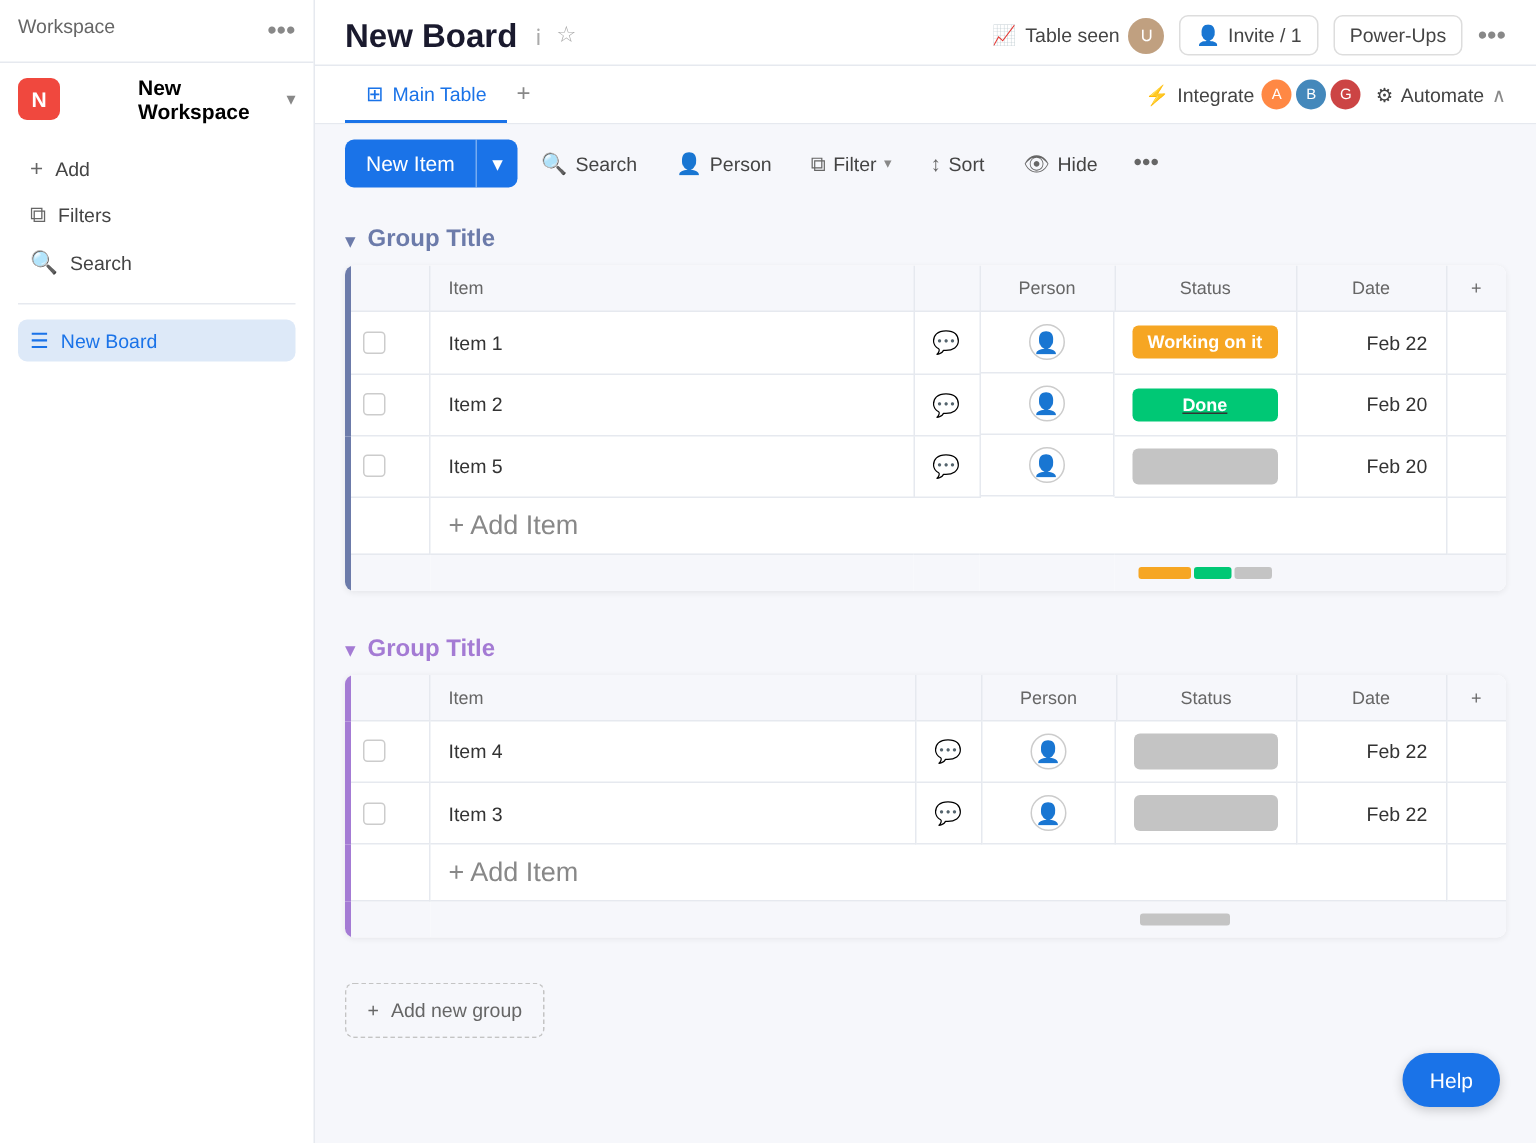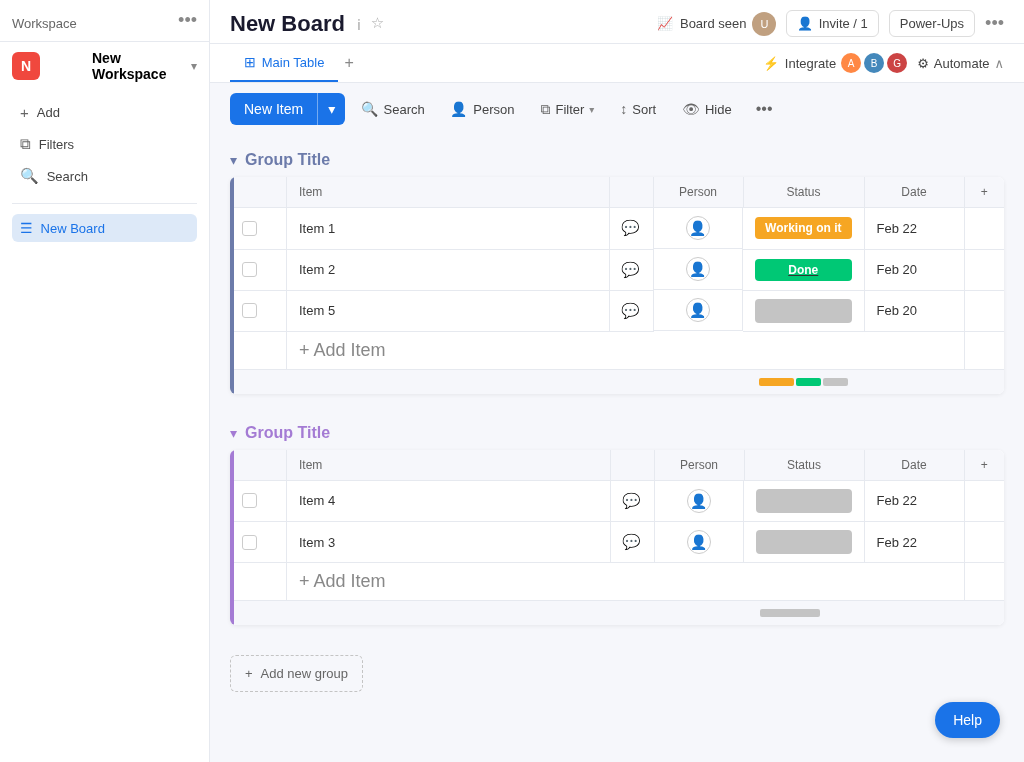--- a/index.html
+++ b/index.html
@@ -1,20 +1,20 @@
 <!DOCTYPE html>
 <html><head>
   <meta charset="utf-8">
   <style>
     * { box-sizing: border-box; margin: 0; padding: 0; }
     body { font-family: -apple-system, BlinkMacSystemFont, 'Segoe UI', sans-serif; font-size: 14px; background: #f6f7fb; display: flex; height: 762px; overflow: hidden; }
 
     
     #sidebar { width: 210px; min-width: 210px; background: #fff; border-right: 1px solid #e6e9ef; display: flex; flex-direction: column; height: 100%; }
-    #sidebar-header { display: flex; align-items: flex-end; justify-content: space-between; padding: 10px 12px; border-bottom: 1px solid #e6e9ef; }
+    #sidebar-header { display: flex; align-items: flex-start; justify-content: space-between; padding: 10px 12px; border-bottom: 1px solid #e6e9ef; }
     #sidebar-workspace-title { font-size: 13px; color: #666; font-weight: 500; }
     #sidebar-dots { color: #888; font-size: 18px; cursor: pointer; }
     #sidebar-workspace-selector { display: flex; align-items: center; gap: 8px; padding: 8px 12px; cursor: pointer; }
     #sidebar-workspace-icon { width: 28px; height: 28px; background: #f0483e; border-radius: 6px; display: flex; align-items: center; justify-content: center; color: #fff; font-weight: 700; font-size: 14px; }
     #sidebar-workspace-name { font-weight: 600; font-size: 14px; flex: 1; padding-left: 44px; }
     #sidebar-chevron { color: #888; font-size: 12px; }
     #sidebar-actions { padding: 8px 12px; display: flex; flex-direction: column; gap: 2px; }
     .sidebar-action { display: flex; align-items: center; gap: 8px; padding: 6px 8px; border-radius: 6px; cursor: pointer; color: #444; font-size: 13px; }
     .sidebar-action-icon { font-size: 15px; color: #666; }
     #sidebar-divider { height: 1px; background: #e6e9ef; margin: 4px 12px; }
@@ -85,21 +85,21 @@
     .table td.check-col { text-align: center; width: 32px; padding: 8px; }
     .table td.add-col { border-right: none; text-align: center; color: #aaa; }
     .checkbox { width: 15px; height: 15px; border: 1.5px solid #ccc; border-radius: 3px; cursor: pointer; }
     .person-cell { display: flex; justify-content: center; align-items: center; }
     .person-icon { width: 24px; height: 24px; border-radius: 50%; border: 1.5px solid #ccc; display: flex; align-items: center; justify-content: center; color: #aaa; font-size: 14px; cursor: pointer; }
     .message-icon { color: #aaa; font-size: 15px; cursor: pointer; }
     .status-badge { border-radius: 4px; padding: 4px 8px; font-size: 12px; font-weight: 600; color: #fff; text-align: center; cursor: pointer; }
     .status-working { background: #f6a623; }
     .status-done { background: #00c875; }
     .status-empty { background: #c4c4c4; min-width: 80px; height: 24px; border-radius: 4px; }
-    .date-cell { color: #666; font-size: 12px; text-align: left; }
+    .date-cell { color: #666; font-size: 12px; text-align: right; }
     .add-item-row td { color: #888; font-size: 18px; cursor: pointer; }
     .add-item-row td:first-child { padding-left: 40px; }
 
     
     .status-bar-row td { padding: 4px 0; background: #f6f7fb; border: none; }
     .status-bar-container { display: flex; gap: 2px; padding: 4px 8px; }
     .status-bar-seg { height: 8px; border-radius: 2px; }
 
     
     #add-group-btn { display: flex; align-items: center; gap: 8px; padding: 10px 14px; border: 1.5px dashed #c4c4c4; border-radius: 6px; background: transparent; cursor: pointer; font-size: 13px; color: #666; width: fit-content; }
@@ -154,21 +154,21 @@
     <div id="topbar-left">
       <span id="board-title">New Board</span>
       <div id="topbar-icons">
         <span id="topbar-icon" style="font-size:15px;color:#aaa;">ℹ</span>
         <span id="topbar-icon" style="font-size:15px;color:#aaa;">☆</span>
       </div>
     </div>
     <div id="topbar-right">
       <div id="last-seen">
         <span style="color:#888;">📈</span>
-        <span>Board seen</span>
+        <span>Table seen</span>
         <div id="last-seen-avatar">U</div>
       </div>
       <button id="invite-btn">
         <span>👤</span>
         <span>Invite / 1</span>
       </button>
       <button id="powerups-btn">
         <span>Power-Ups</span>
       </button>
       <span id="topbar-more">•••</span>

